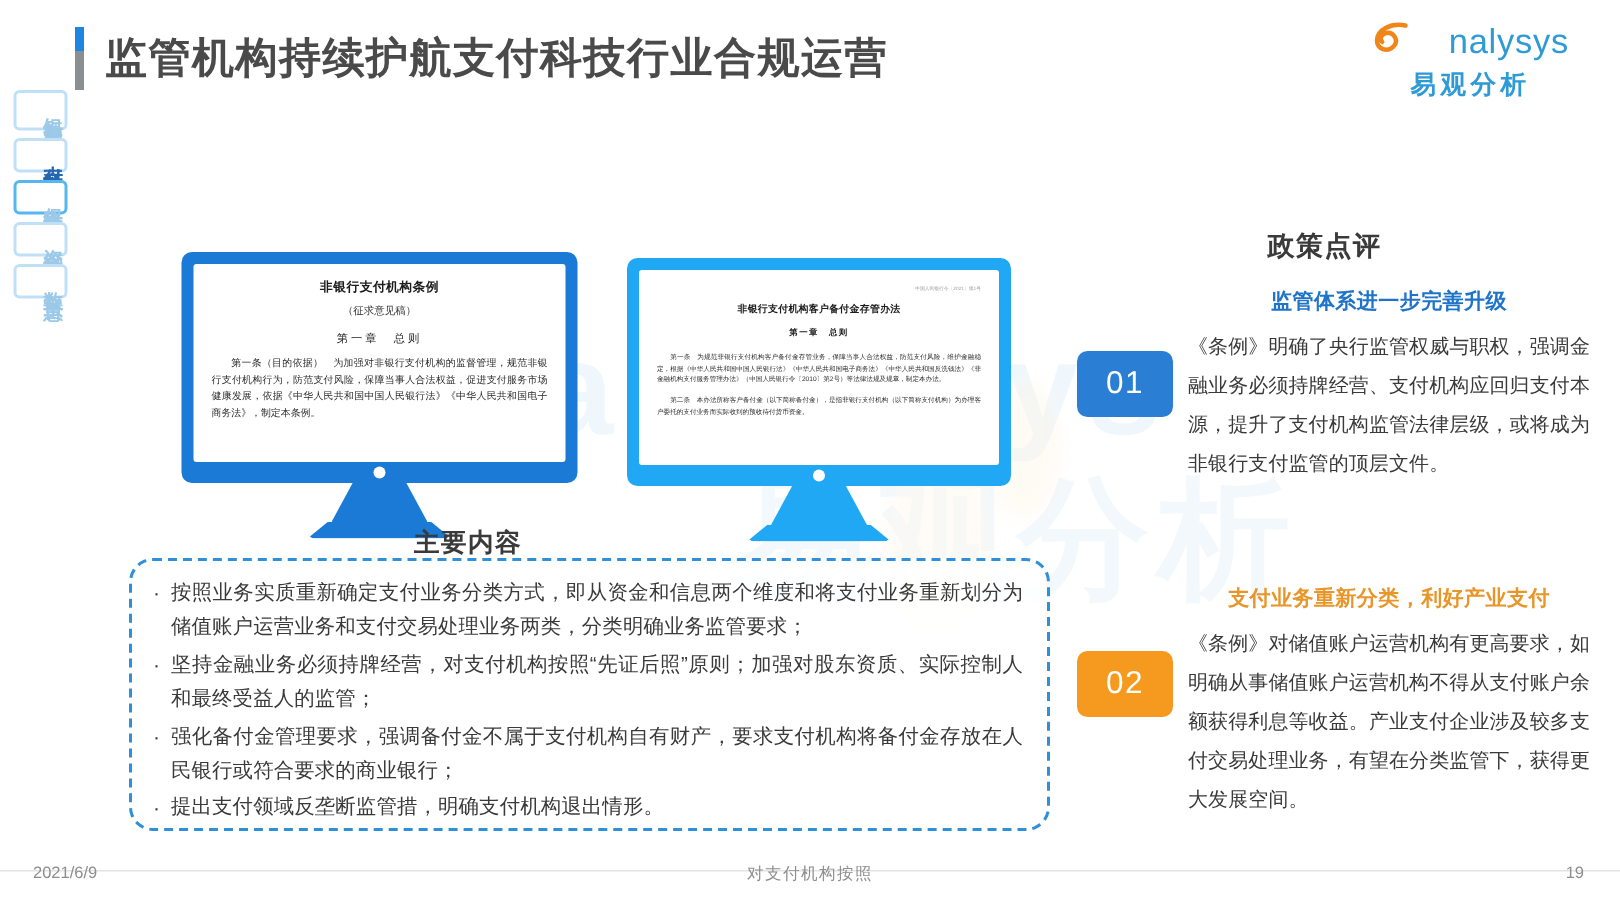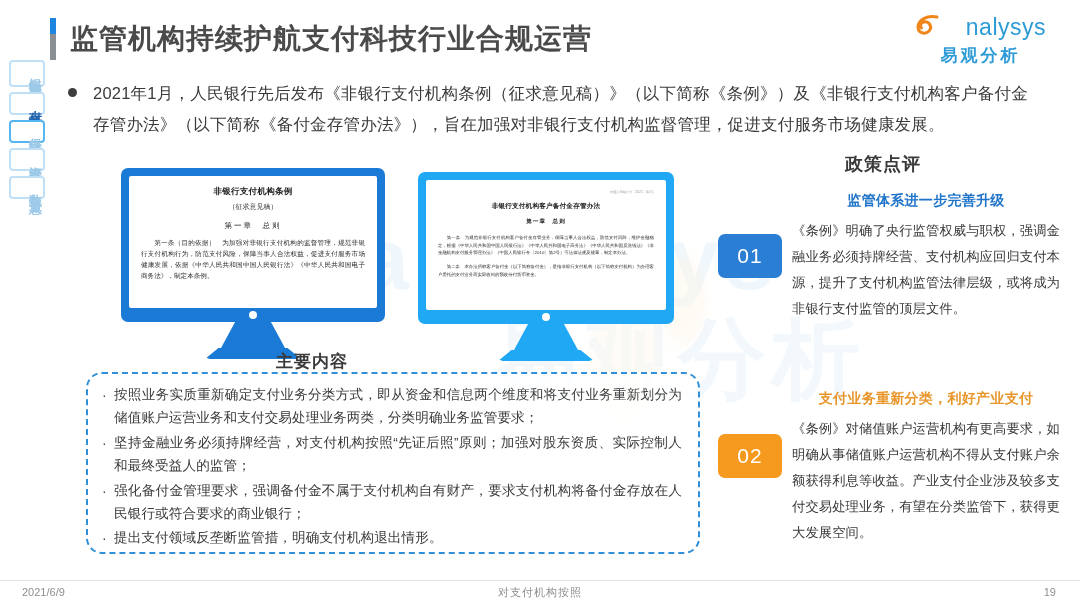--- a/index.html
+++ b/index.html
@@ -263,21 +263,21 @@
   }
 
   
   .footer-line {
     position: absolute;
     left: 0; right: 0; bottom: 27px;
     height: 1px; background: #e3e3e3;
   }
   .footer {
     position: absolute;
-    left: 0; right: 0; bottom: 6px;
+    left: 0; right: 0; bottom: 16px;
     height: 20px;
     display: flex; align-items: center;
     font-size: 11px; color: #8e8e8e;
     z-index: 3;
   }
   .f-left  { position: absolute; left: 22px; }
   .f-mid   { position: absolute; left: 50%; transform: translateX(-50%); letter-spacing: 1px;}
   .f-right { position: absolute; right: 24px; }
 </style>
 </head>
@@ -310,24 +310,20 @@
   </div>
 
   <div class="sidebar">
     <div class="side-tab">银行数字创新</div>
     <div class="side-tab active">支付科技</div>
     <div class="side-tab hl">保险科技</div>
     <div class="side-tab">资管科技</div>
     <div class="side-tab">数字普惠</div>
   </div>
 
-  <div class="lead">
-    <div class="lead-dot"></div>
-    <div class="lead-text">2021年1月，人民银行先后发布《非银行支付机构条例（征求意见稿）》（以下简称《条例》）及《非银行支付机构客户备付金存管办法》（以下简称《备付金存管办法》），旨在加强对非银行支付机构监督管理，促进支付服务市场健康发展。</div>
-  </div>
 
   <div class="monitor" style="left:121px; top:168px;">
     <div class="mon-body" style="background:#1a7ad6; width:264px;">
       <div class="mon-screen" style="height:132px;">
         <div class="doc-title">非银行支付机构条例</div>
         <div class="doc-sub">（征求意见稿）</div>
         <div class="doc-chap">第一章　总则</div>
         <div class="doc-para">第一条（目的依据）　为加强对非银行支付机构的监督管理，规范非银行支付机构行为，防范支付风险，保障当事人合法权益，促进支付服务市场健康发展，依据《中华人民共和国中国人民银行法》《中华人民共和国电子商务法》，制定本条例。</div>
       </div>
       <div class="mon-dot"></div>

